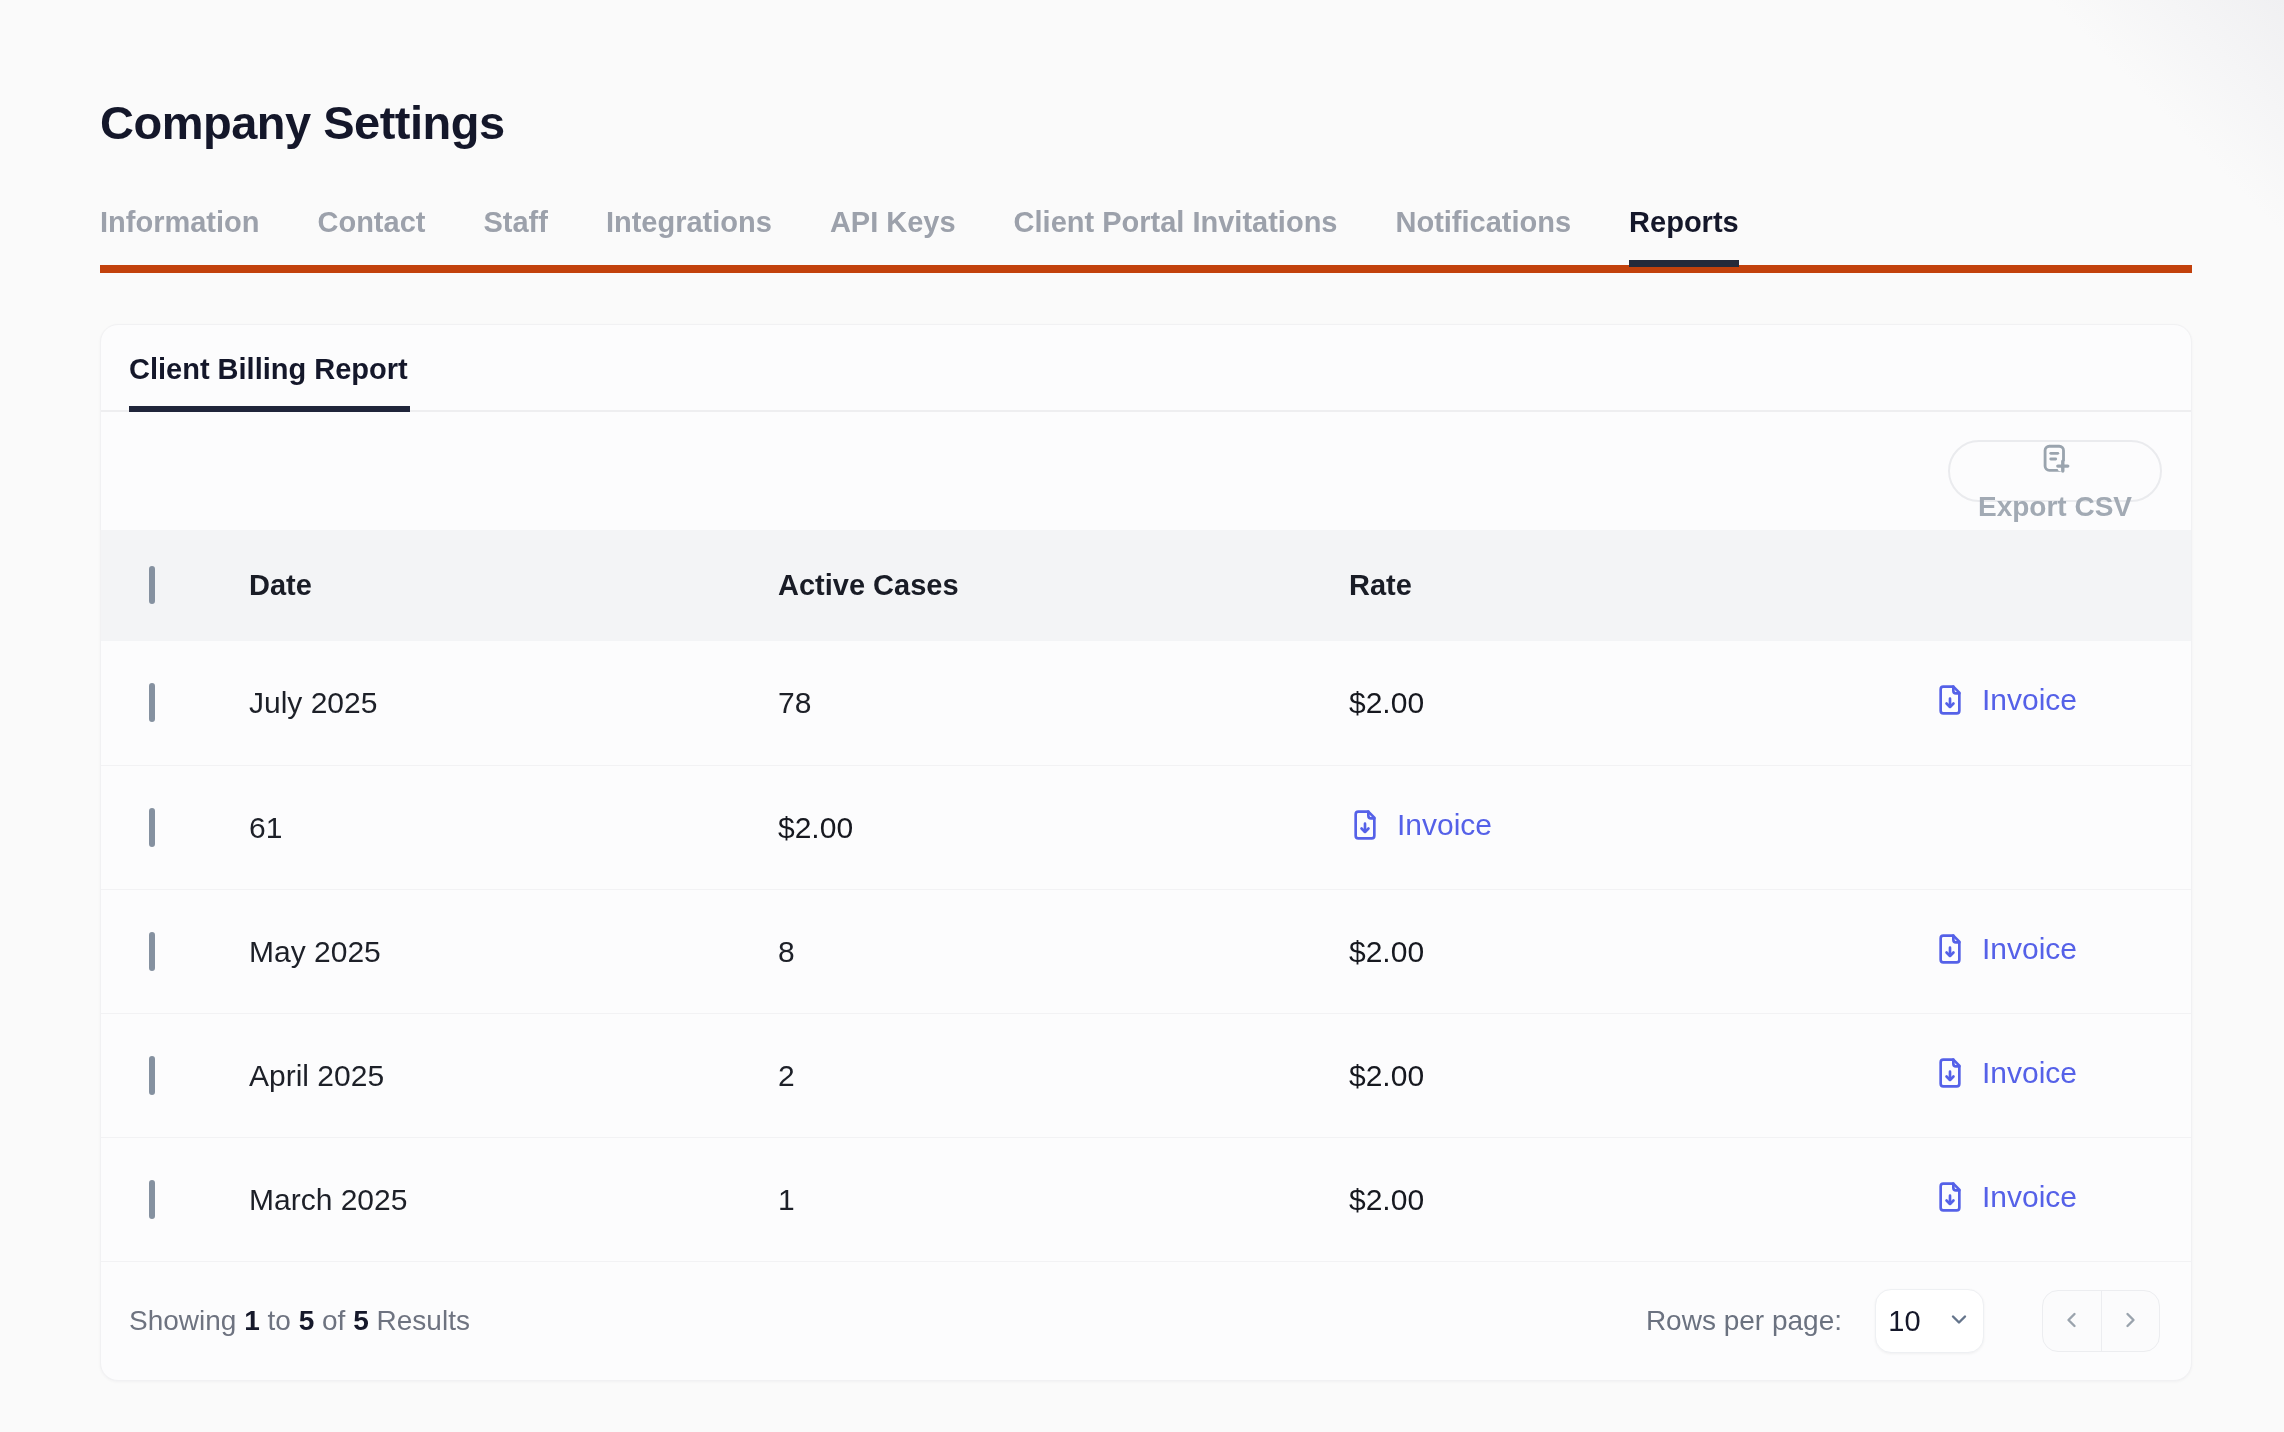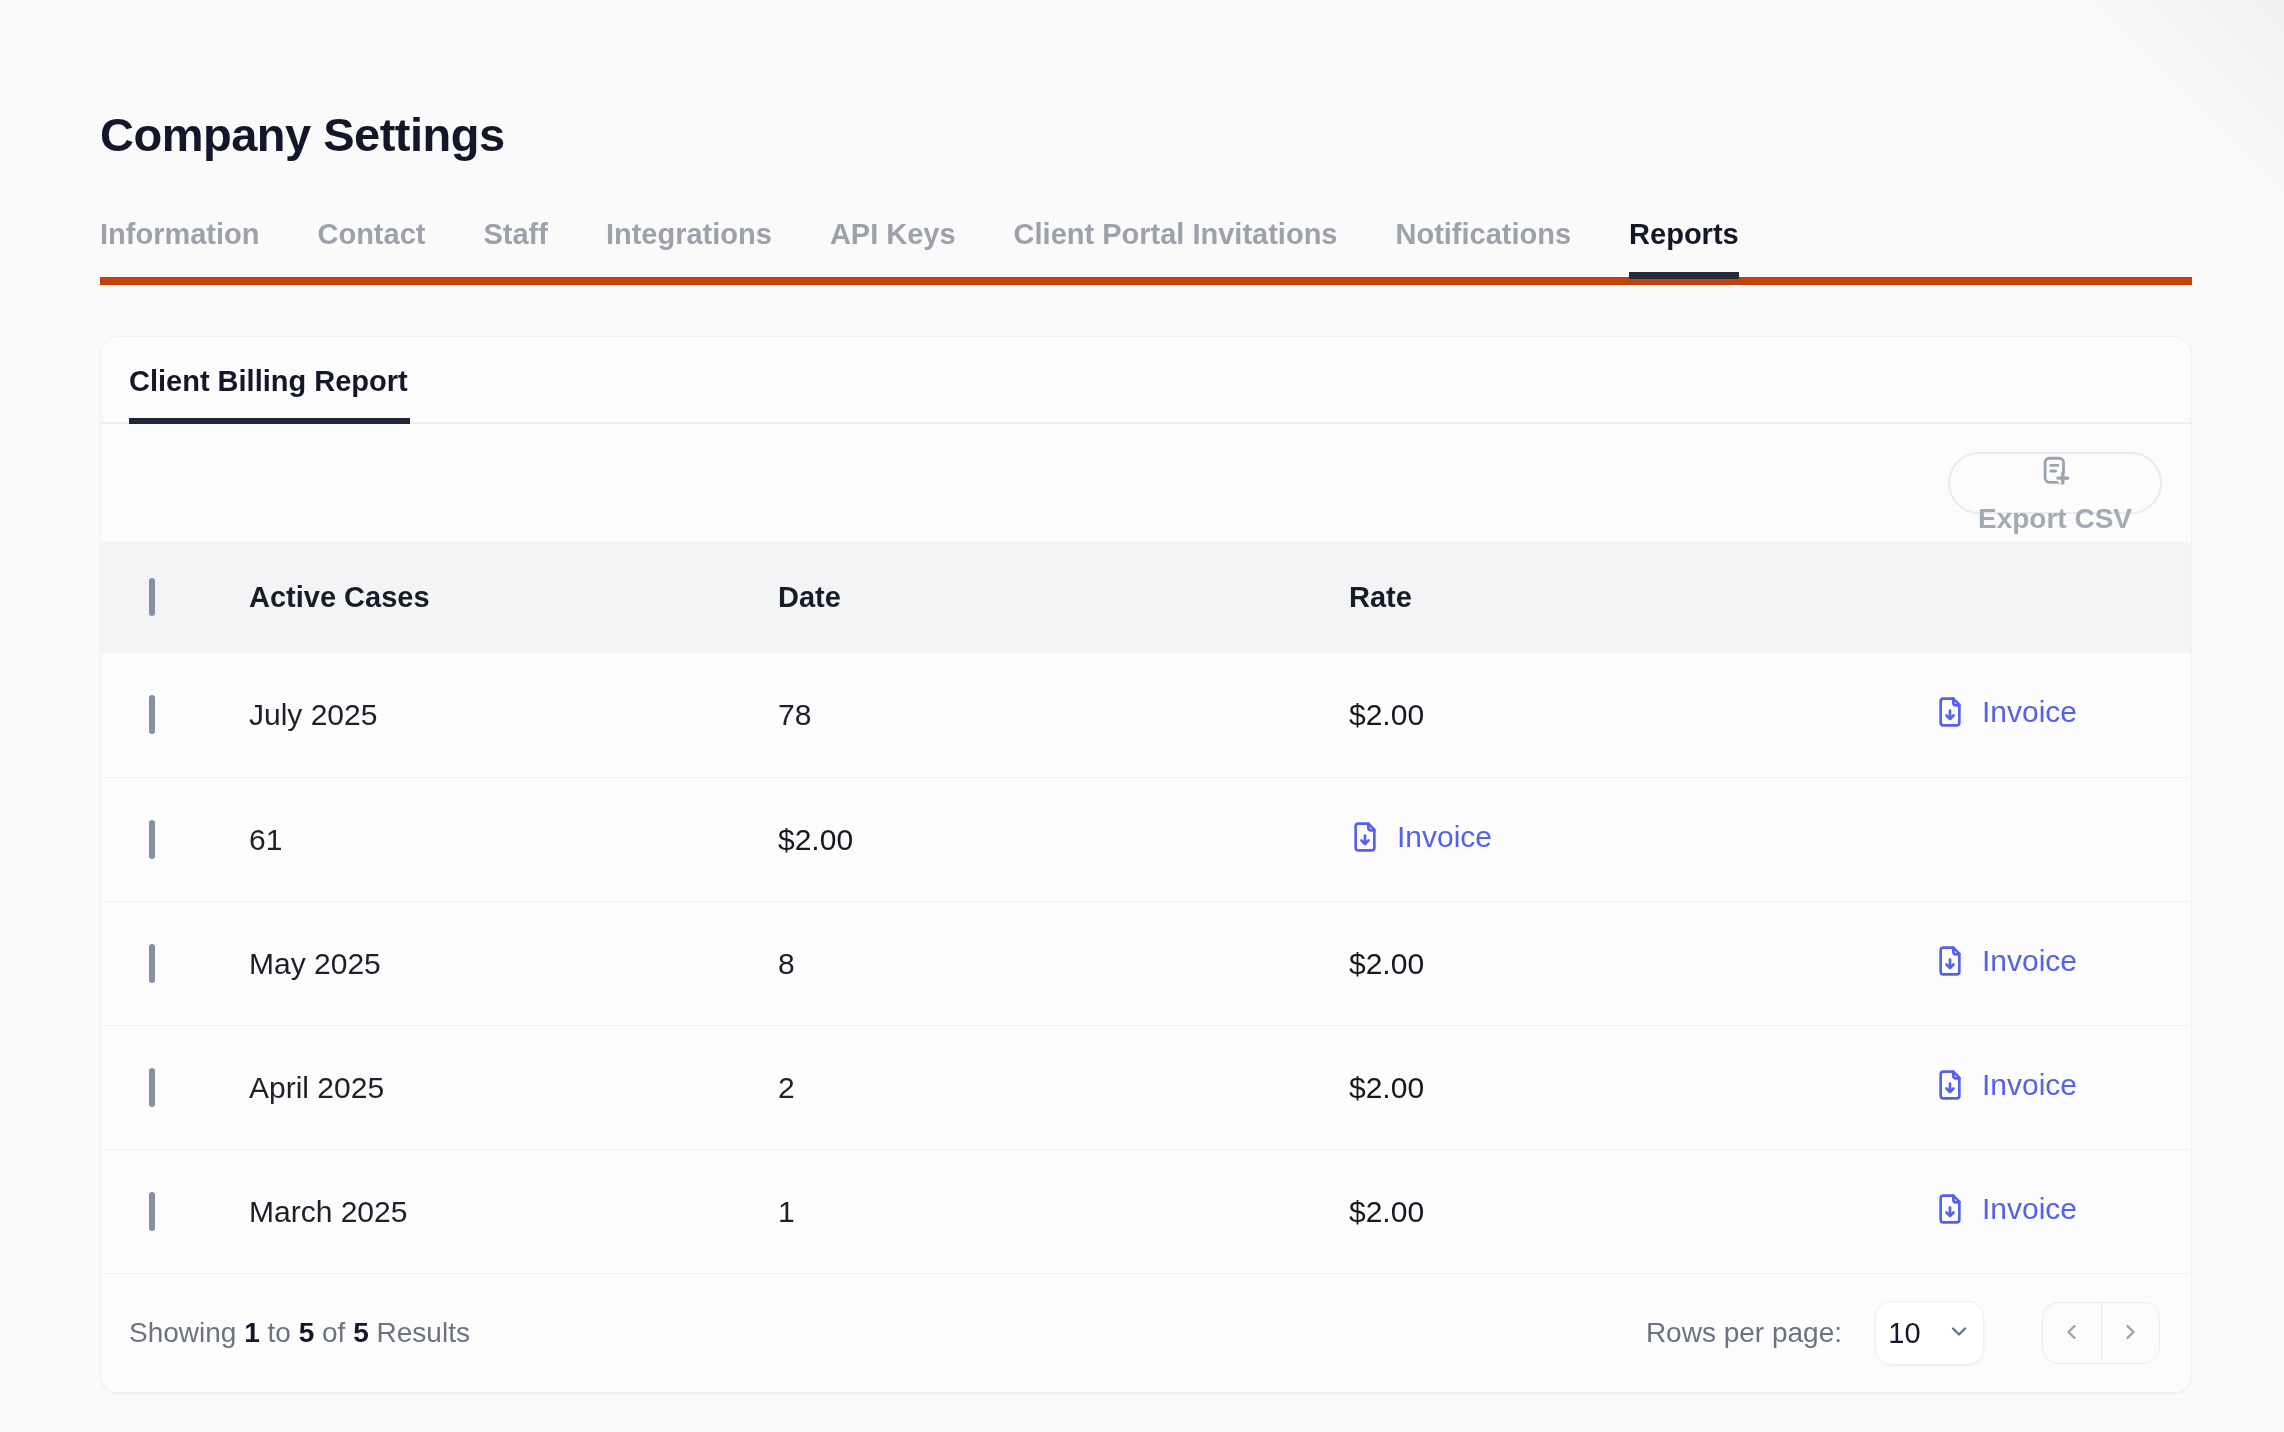--- a/index.html
+++ b/index.html
@@ -14,21 +14,20 @@
   .corner-shade {
     position:absolute; top:0; right:0; width:260px; height:300px;
     background:linear-gradient(225deg,#f0f0f2 0%, rgba(240,240,242,0) 42%);
     pointer-events:none;
   }
   .page { padding:96px 92px 0 100px; position:relative; }
 
   .page-title {
     font-size:47px; font-weight:800; letter-spacing:-0.5px; color:#14172a;
     line-height:1.15;
-    margin-top:12px;
   }
 
   
   .tabs {
     display:flex; gap:58px; margin-top:48px;
     border-bottom:8px solid #c2410c;
   }
   .tab {
     font-size:29px; font-weight:600; color:#9ca1ab;
     padding:8px 0 26px 0; position:relative; cursor:pointer; white-space:nowrap;
@@ -164,22 +163,22 @@
             <path d="M17.5 13.5v7 M14 17h7" stroke="#fcfcfd" stroke-width="6" stroke-linecap="butt"></path>
             <path d="M17.5 13.5v7 M14 17h7" stroke="#9aa4ae" stroke-width="2.4"></path>
           </svg>
         </span>
         <span>Export CSV</span>
       </button>
     </div>
 
     <div class="thead">
       <div><span class="checkbox"></span></div>
+      <div>Date</div>
       <div>Active Cases</div>
-      <div>Date</div>
       <div>Rate</div>
       <div></div>
     </div>
 
     <div class="trow">
       <div><span class="checkbox"></span></div>
       <div>July 2025</div>
       <div>78</div>
       <div class="cell-rate">$2.00</div>
       <div><a class="invoice-link">

